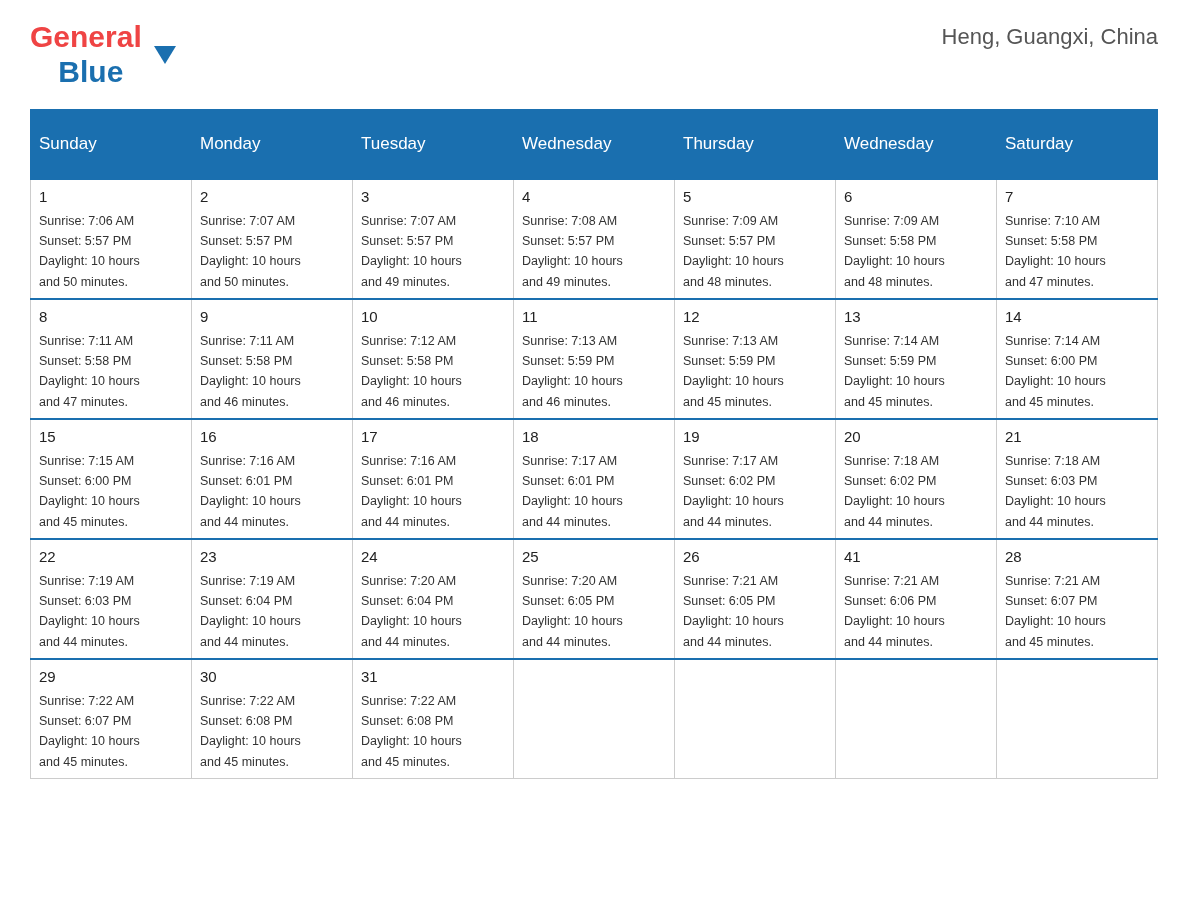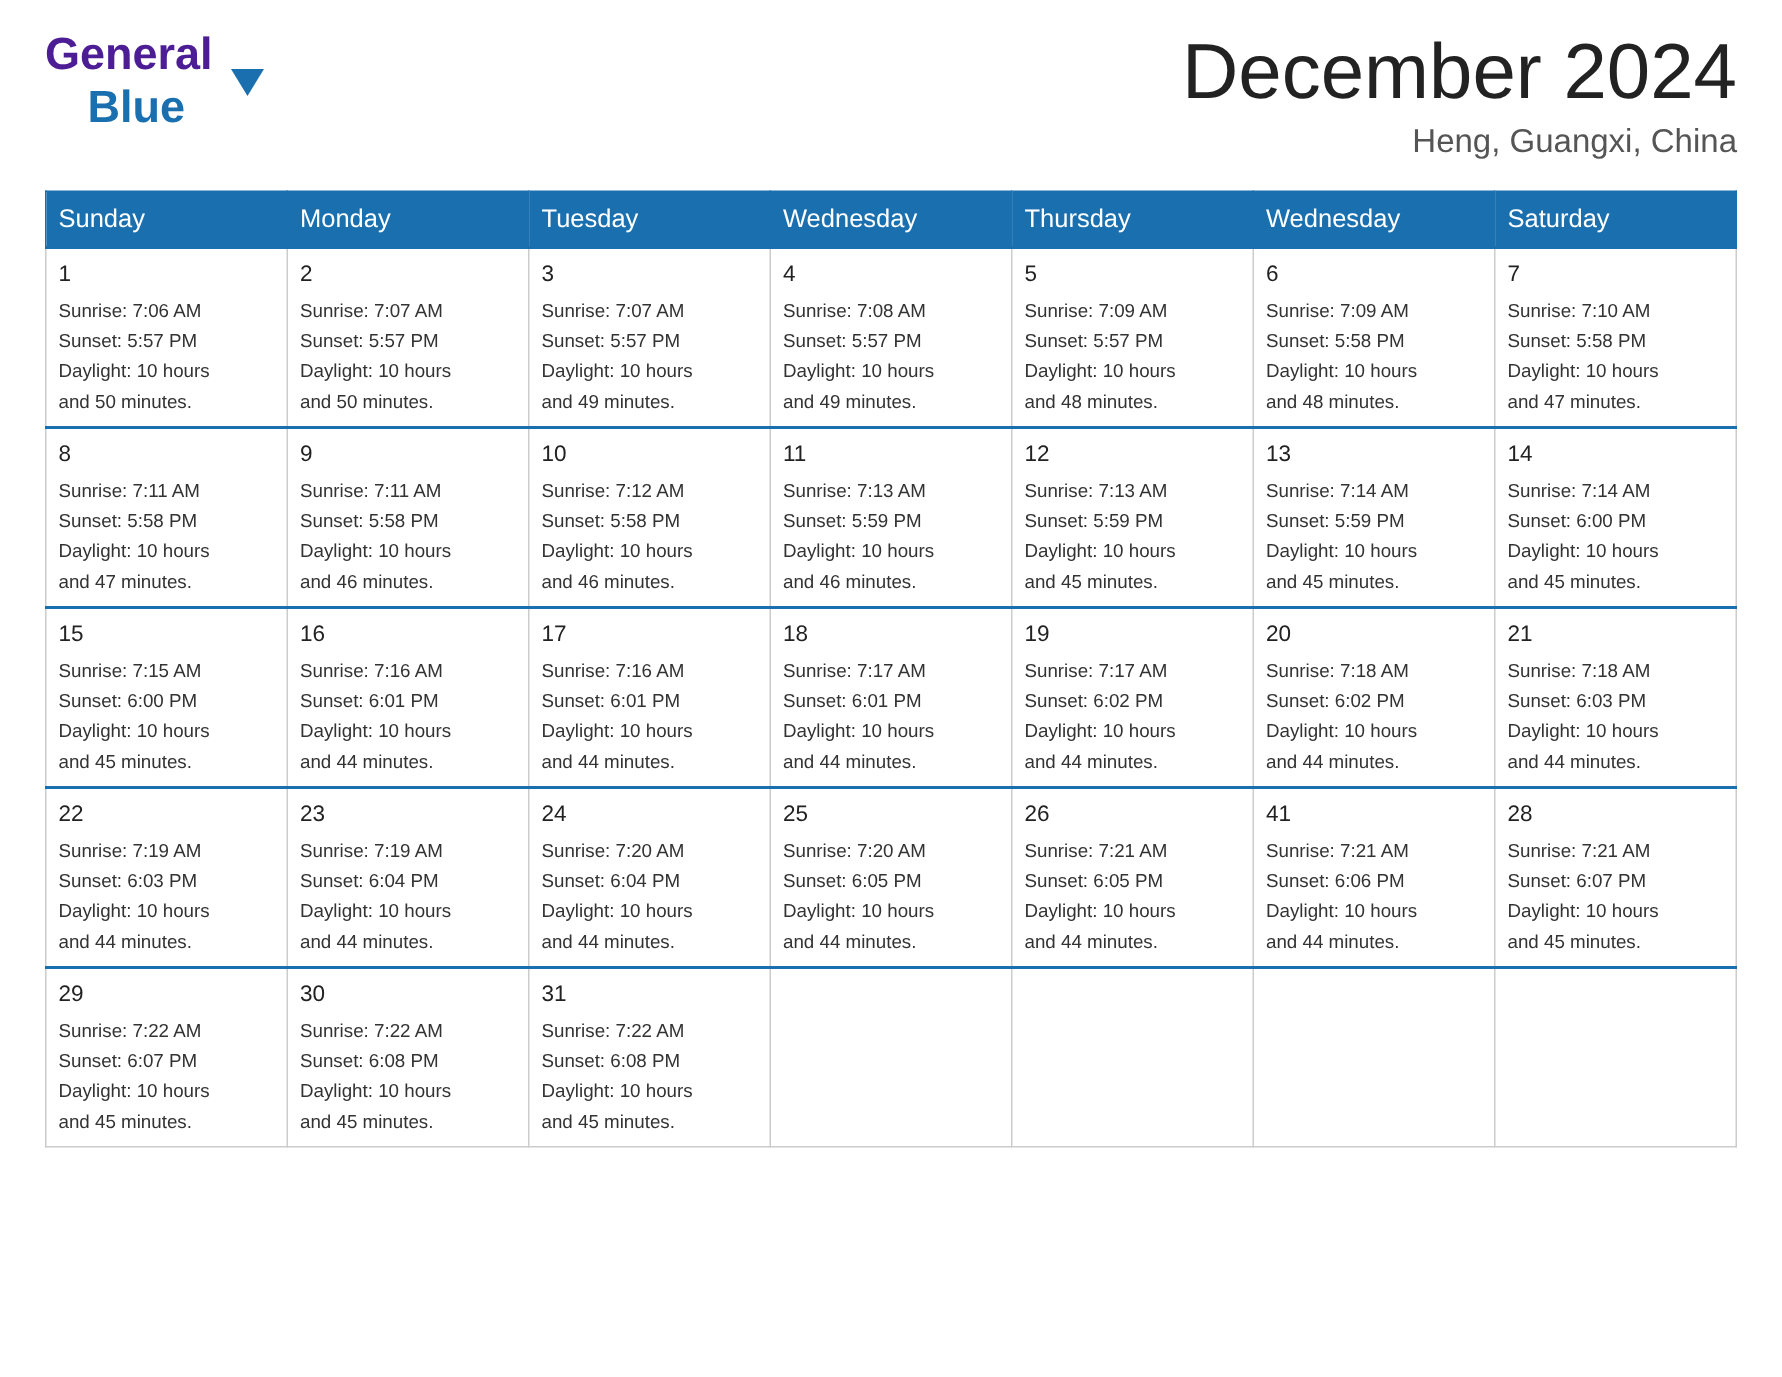--- a/index.html
+++ b/index.html
@@ -39,21 +39,21 @@
     .calendar {
       width: 100%;
       border-collapse: collapse;
       border: 1px solid #aaa;
     }
     .calendar th {
       background: #1a6faf;
       color: #fff;
       font-size: 17px;
       font-weight: normal;
-      padding: 8px 8px;
+      padding: 24px 8px;
       text-align: left;
       border: 1px solid #1a6faf;
     }
     .calendar td {
       vertical-align: top;
       border: 1px solid #ccc;
       padding: 6px 8px;
       width: calc(100% / 7);
       min-height: 110px;
       font-size: 13px;
@@ -91,32 +91,31 @@
       line-height: 1;
     }
   </style>
 </head>
 <body>
 
 <div class="header">
   <div class="logo">
     <div class="logo-row">
       <div class="logo-text-block">
-        <span style="font-size:30px;font-weight:bold;color:#4c1d95;line-height:1.15;">General<span style="display:inline-block;width:0;height:0;border-left:10px solid transparent;border-right:0px solid transparent;border-bottom:0px solid transparent;border-top:0px;margin-left:0;"></span></span>
+        <span style="font-size:30px;font-weight:bold;color:#ef4444;line-height:1.15;">General<span style="display:inline-block;width:0;height:0;border-left:10px solid transparent;border-right:0px solid transparent;border-bottom:0px solid transparent;border-top:0px;margin-left:0;"></span></span>
         <span style="font-size:30px;font-weight:bold;color:#1a6faf;line-height:1.15;text-align:center;">Blue</span>
       </div>
       <div style="display:flex;align-items:flex-start;margin-left:2px;margin-top:4px;">
         <svg width="22" height="22" viewBox="0 0 22 22">
           <polygon points="0,0 22,0 11,18" fill="#1a6faf"></polygon>
         </svg>
       </div>
     </div>
   </div>
   <div class="title-block">
-    <div class="month-title">December 2024</div>
     <div class="location">Heng, Guangxi, China</div>
   </div>
 </div>
 
 <table class="calendar">
   <thead>
     <tr>
       <th>Sunday</th>
       <th>Monday</th>
       <th>Tuesday</th>

